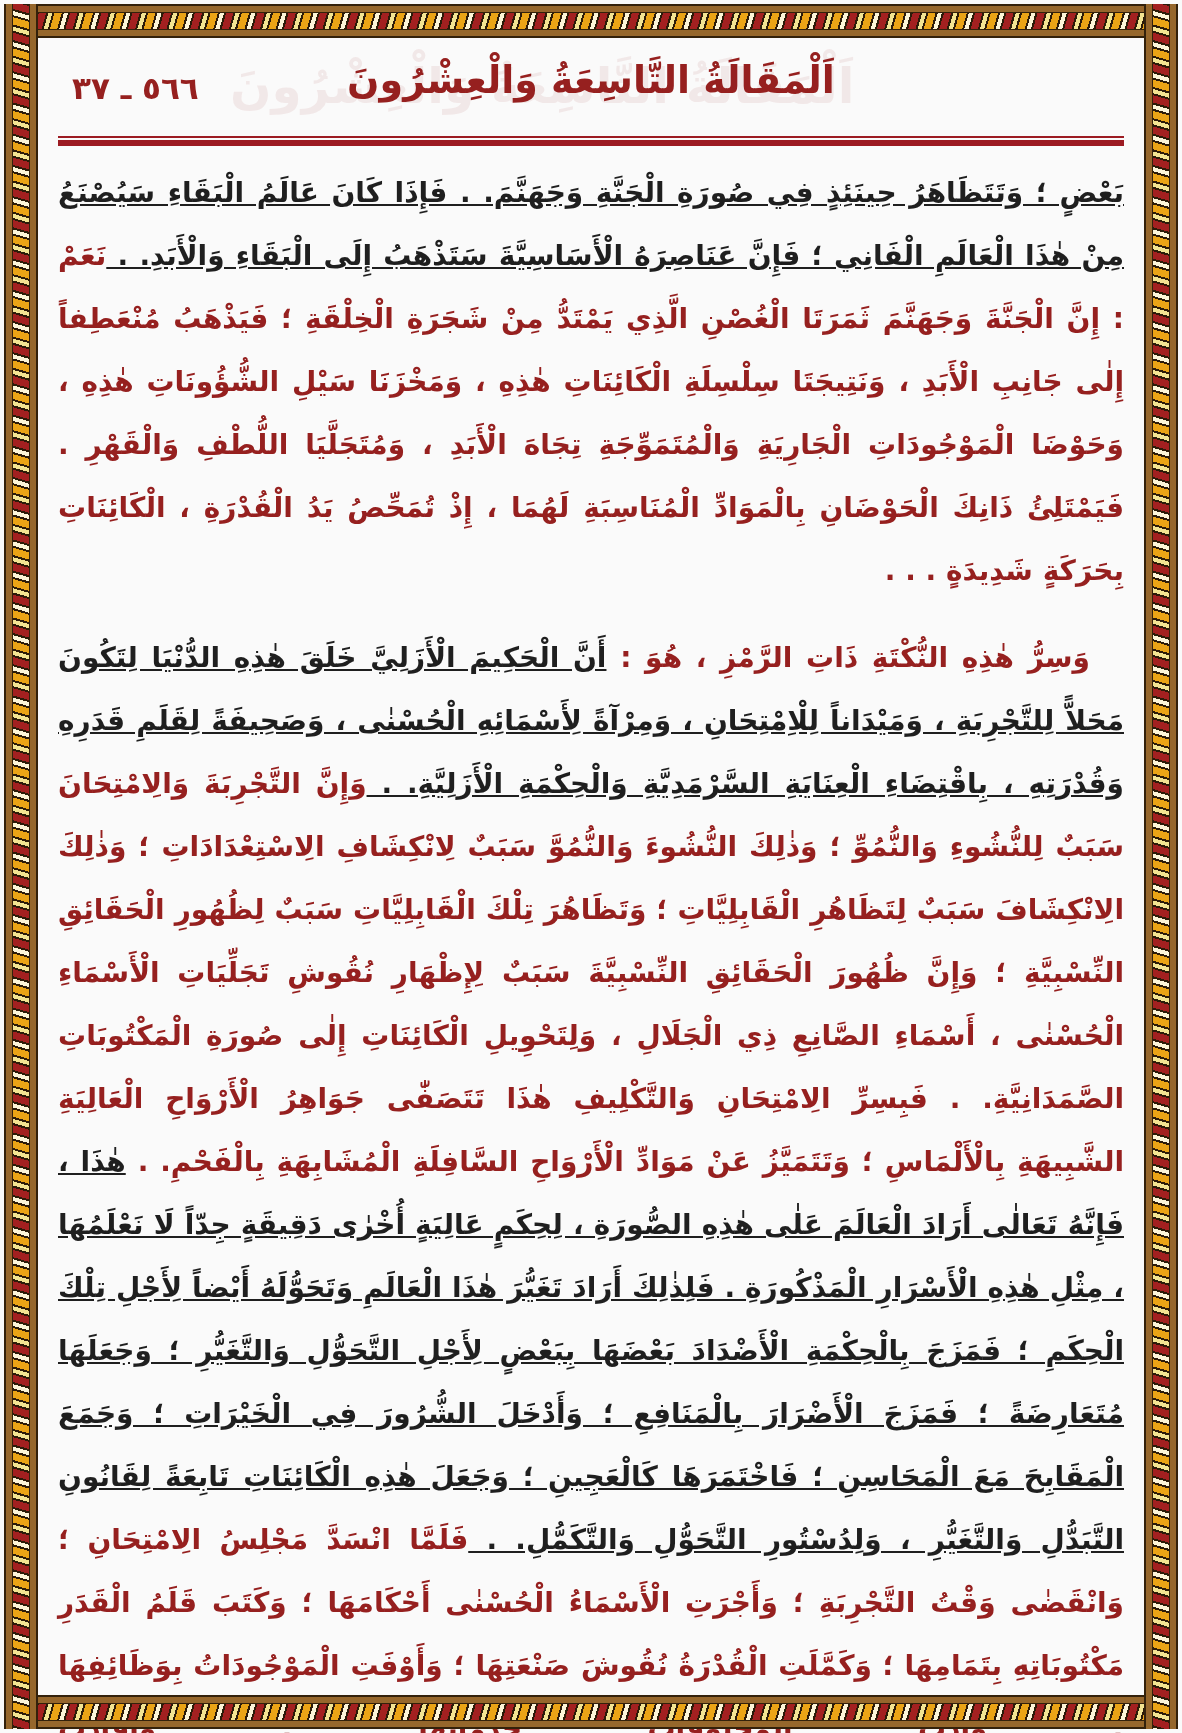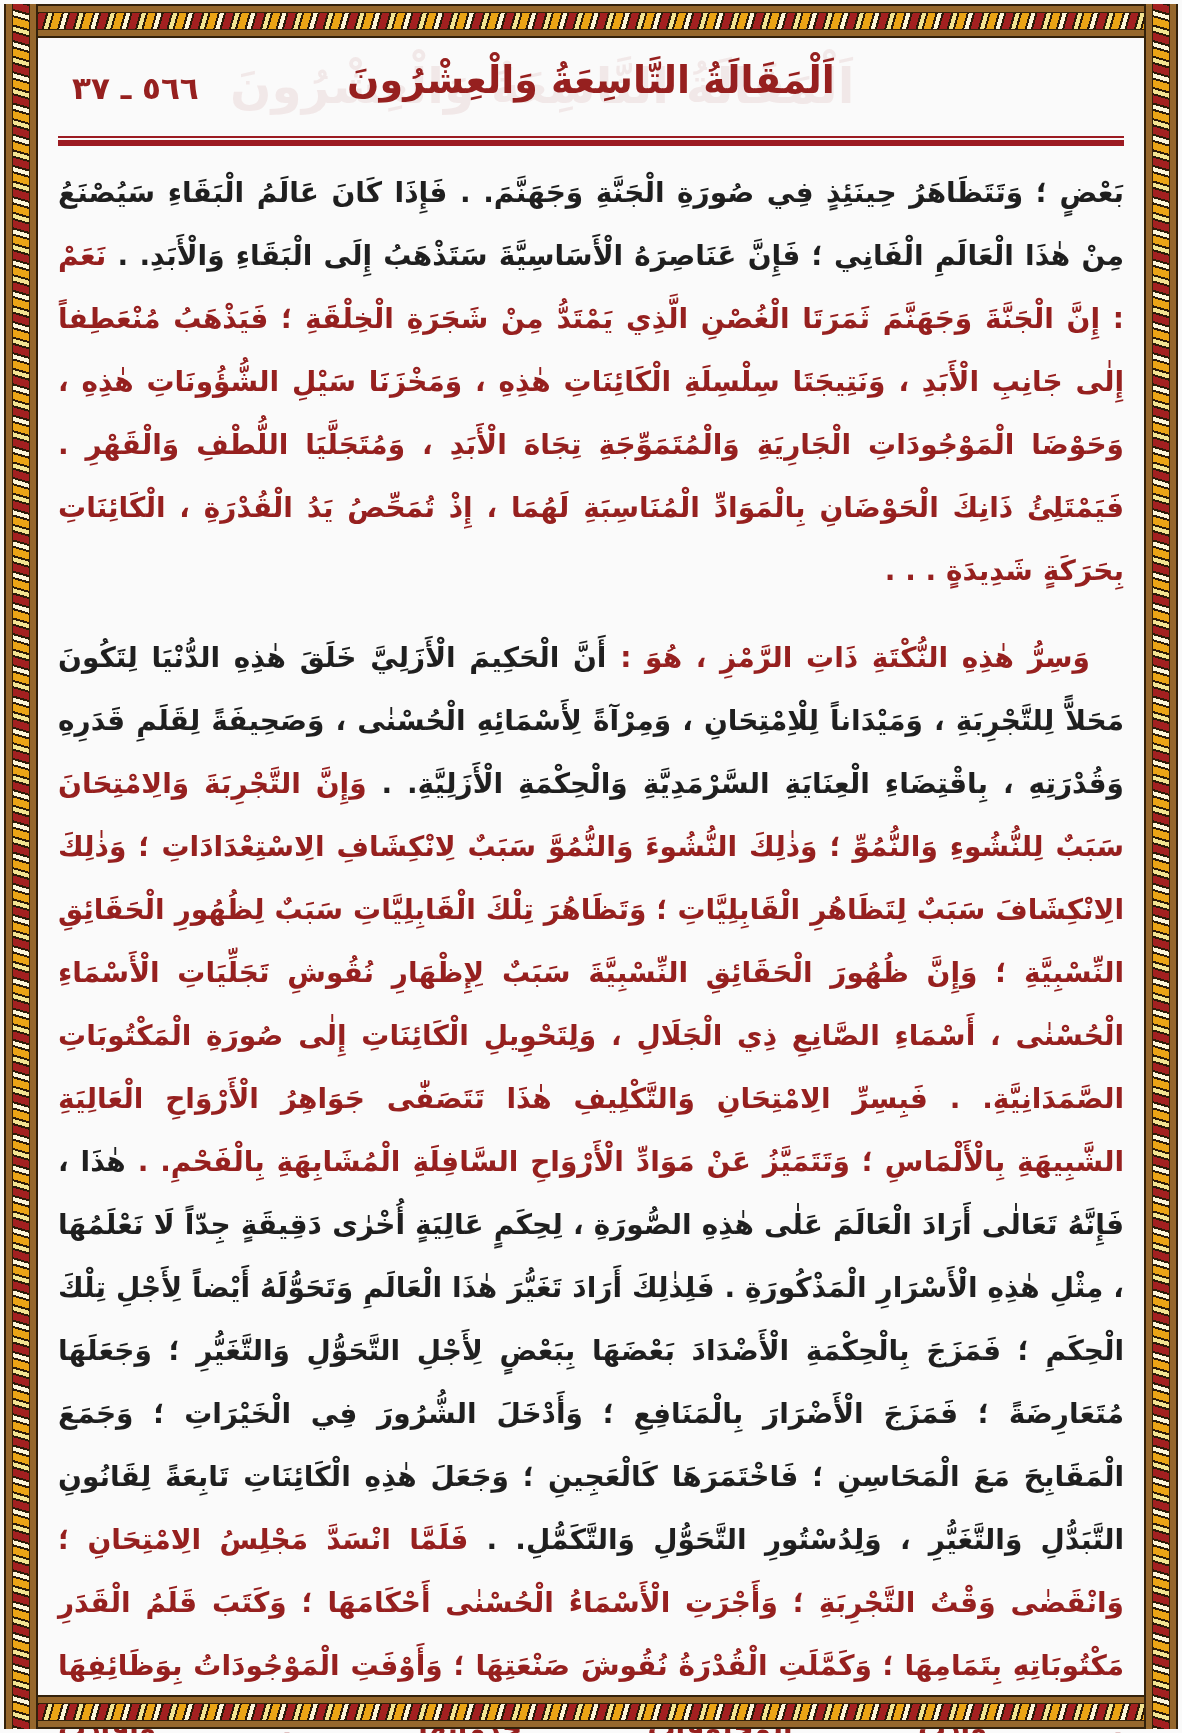--- a/index.html
+++ b/index.html
@@ -82,21 +82,21 @@
     direction:rtl;
     text-align:justify;
     font-size:28px; font-weight:bold;
     line-height:63px;
     color:var(--text-black,#1f1f1f);
   }
   .para { margin:0 0 24px 0; }
   .para-indent { text-indent:34px; }
   .para-cont { text-align-last:justify; }
   .run-red   { color:var(--text-red,#96201f); }
-  .run-black { color:var(--text-black,#1f1f1f); }
+  .run-black { color:var(--text-black,#1f1f1f);text-decoration:underline; }
 </style>
 </head>
 <body>
 
 <div class="page">
   <div class="fr fr-top"></div>
   <div class="fr fr-bottom"></div>
   <div class="fr fr-left"></div>
   <div class="fr fr-right"></div>
 

